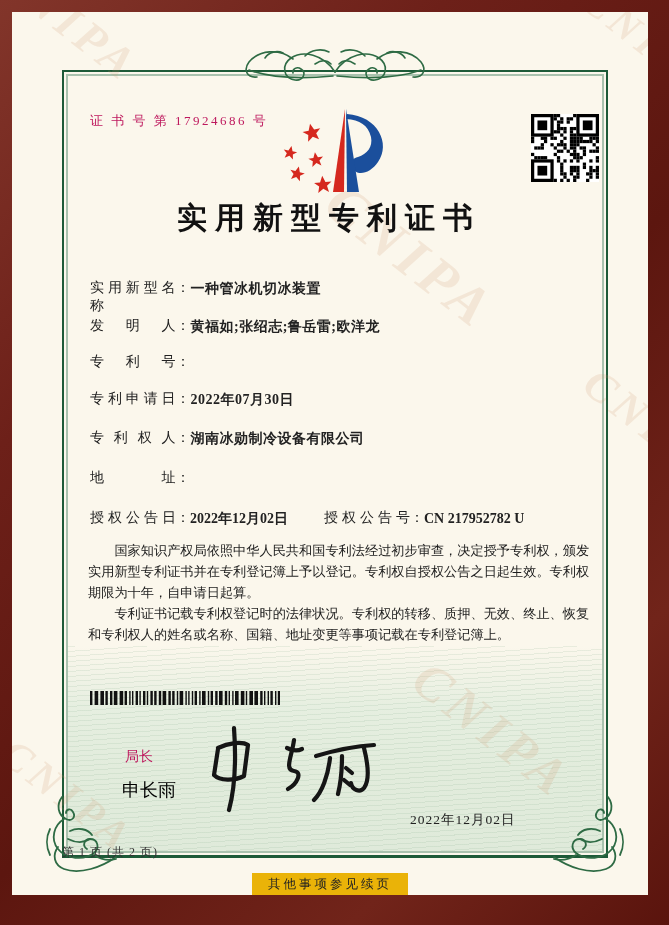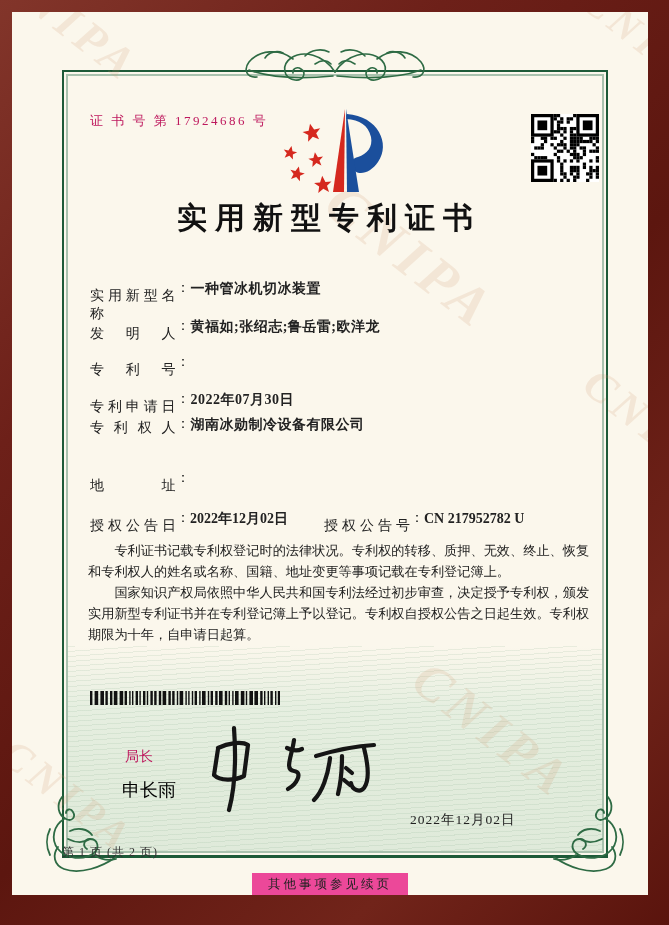--- a/index.html
+++ b/index.html
@@ -20,36 +20,36 @@
     background:
       repeating-linear-gradient(176deg,rgba(120,165,130,0.14) 0 1px,rgba(120,165,130,0) 1px 5px),
       linear-gradient(to bottom,rgba(226,237,222,0) 0%,rgba(226,237,222,.85) 30%,#e2ecdc 60%,#dfeada 100%);}
   
   .c{position:absolute;z-index:2;color:#222;}
   .certnum{left:78px;top:100px;font-size:13px;letter-spacing:2.5px;color:#be185d;}
   .title{left:50px;top:186px;width:534px;text-align:center;font-size:30px;font-weight:bold;
     letter-spacing:8px;color:#111;}
   .field{left:78px;font-size:14px;letter-spacing:.5px;display:flex;align-items:flex-start;}
   .flabel{display:inline-block;width:86px;text-align:justify;text-align-last:justify;
-    -moz-text-align-last:justify;flex:none;margin-top:8px;}
+    -moz-text-align-last:justify;flex:none;}
   .fcolon{flex:none;}
   .fvalue{display:inline-block;max-width:428px;line-height:19px;font-weight:bold;}
   .grantrow{left:78px;top:497px;font-size:14px;display:flex;}
   .grant2{margin-left:36px;display:flex;}
   .paras{left:76px;top:528px;width:504px;font-size:13.2px;line-height:21px;color:#1c1c1c;
     font-family:"Liberation Serif","DejaVu Serif",serif;}
   .paras p{margin:0;text-indent:2em;}
   .barcode{left:78px;top:679px;}
   .dtitle{left:113px;top:736px;font-size:14px;color:#be185d;}
   .dname{left:110px;top:766px;font-size:18px;color:#000000;}
   .sig{left:178px;top:706px;}
   .idate{left:398px;top:799px;font-size:13.5px;letter-spacing:1px;color:#222;}
   .pageno{left:50px;top:832px;width:546px;font-size:12px;letter-spacing:1px;color:#333;}
   .contnote{left:0;right:0;top:861px;text-align:center;}
-  .contnote span{display:inline-block;background:#ec4899;padding:3px 16px;font-size:12.5px;
+  .contnote span{display:inline-block;background:#eab308;padding:3px 16px;font-size:12.5px;
     letter-spacing:3px;color:#222;}
   .flourish{position:absolute;z-index:2;}
   .logo{position:absolute;left:258px;top:94px;z-index:2;}
   .qr{position:absolute;left:519px;top:102px;z-index:2;background:#fbf7ec;}
 </style>
 </head>
 <body>
 
 <div class="page">
   <div class="inner">
@@ -276,21 +276,21 @@
     </div>
     <div class="c field" style="top:341px;">
       <span class="flabel">专利号</span>
         <span class="fcolon">：</span>
     </div>
     <div class="c field" style="top:378px;">
       <span class="flabel">专利申请日</span>
         <span class="fcolon">：</span>
         <span class="fvalue">2022年07月30日</span>
     </div>
-    <div class="c field" style="top:399px;align-items:center;">
+    <div class="c field" style="top:417px;">
       <span class="flabel">专利权人</span>
         <span class="fcolon">：</span>
         <span class="fvalue">湖南冰勋制冷设备有限公司</span>
     </div>
     <div class="c field" style="top:457px;">
       <span class="flabel">地址</span>
         <span class="fcolon">：</span>
     </div>
     <div class="c grantrow">
       <span style="display:flex;">
@@ -299,22 +299,22 @@
           <span class="fvalue">2022年12月02日</span>
       </span>
       <span class="grant2">
         <span class="flabel">授权公告号</span>
           <span class="fcolon">：</span>
           <span class="fvalue">CN 217952782 U</span>
       </span>
     </div>
 
     <div class="c paras">
+      <p>国家知识产权局依照中华人民共和国专利法经过初步审查，决定授予专利权，颁发实用新型专利证书并在专利登记簿上予以登记。专利权自授权公告之日起生效。专利权期限为十年，自申请日起算。</p>
       <p>专利证书记载专利权登记时的法律状况。专利权的转移、质押、无效、终止、恢复和专利权人的姓名或名称、国籍、地址变更等事项记载在专利登记簿上。</p>
-      <p>国家知识产权局依照中华人民共和国专利法经过初步审查，决定授予专利权，颁发实用新型专利证书并在专利登记簿上予以登记。专利权自授权公告之日起生效。专利权期限为十年，自申请日起算。</p>
     </div>
 
     <svg class="c barcode" id="barcode" width="190" height="14" viewBox="0 0 190 14">
         <rect x="0" y="0" width="2.4" height="14" fill="#111"></rect>
         <rect x="4.6" y="0" width="3.6" height="14" fill="#111"></rect>
         <rect x="10.4" y="0" width="3.6" height="14" fill="#111"></rect>
         <rect x="15.4" y="0" width="2.4" height="14" fill="#111"></rect>
         <rect x="20" y="0" width="2.4" height="14" fill="#111"></rect>
         <rect x="23.8" y="0" width="3.6" height="14" fill="#111"></rect>
         <rect x="29.6" y="0" width="3.6" height="14" fill="#111"></rect>

